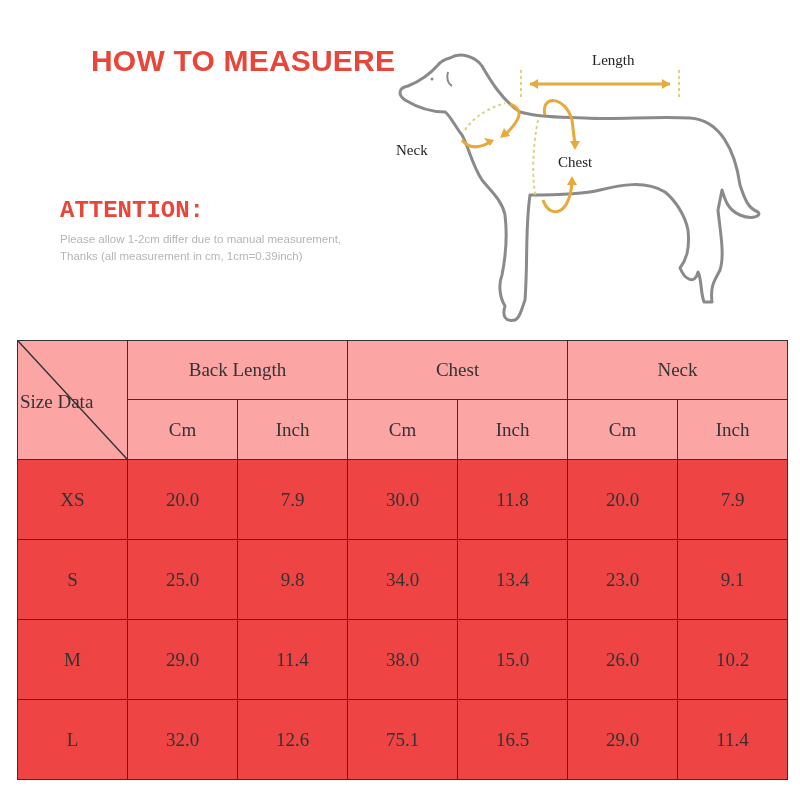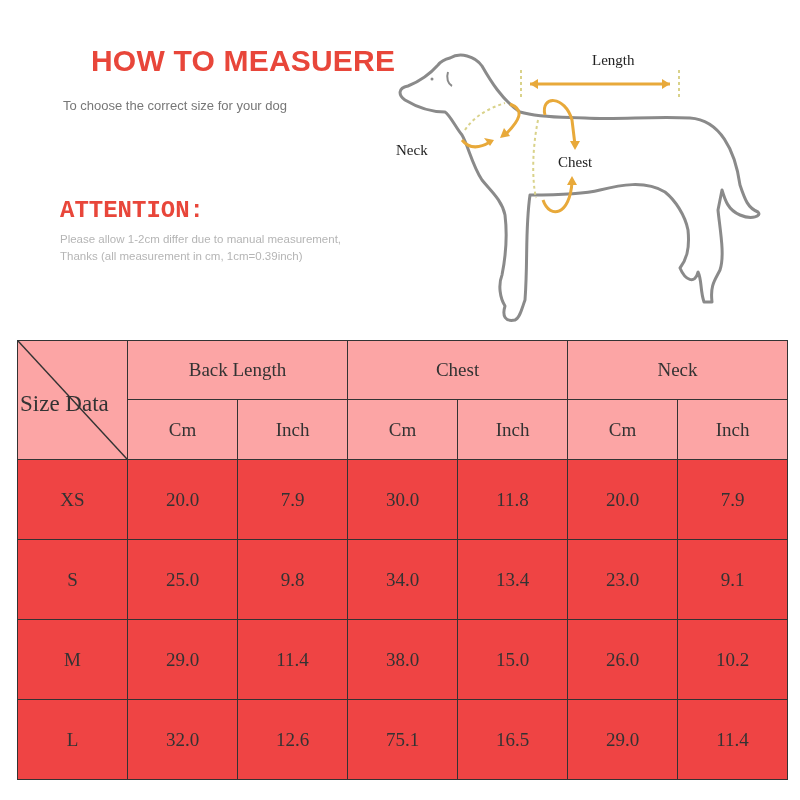--- a/index.html
+++ b/index.html
@@ -11,28 +11,27 @@
   .dog{position:absolute;left:390px;top:40px;width:380px;height:290px;}
   .lbl{font-family:"Liberation Serif",serif;font-size:15px;fill:#222;}
   table.size{position:absolute;left:17px;top:340px;border-collapse:collapse;table-layout:fixed;width:771px;}
   table.size td{border:1.5px solid #333;text-align:center;font-family:"Liberation Serif","DejaVu Serif",serif;font-size:19px;color:#333;padding:0;}
   .hd td{background:#fca5a5;}
   .hd1 td{height:58px;}
   .hd2 td{height:59px;}
   .body td{height:79px;background:#ef4444;}
   .corner{position:relative;}
   .corner svg{position:absolute;left:0;top:0;width:100%;height:100%;}
-  .corner span{position:absolute;left:2px;top:50px;font-size:23px;white-space:nowrap;font-family:Liberation Serif, serif;}
+  .corner span{position:absolute;left:2px;top:50px;font-size:19px;white-space:nowrap;font-family:Liberation Serif, serif;}
 </style>
 </head>
 <body>
 
 <div class="title">HOW TO MEASUERE</div>
 <div class="subtitle">
-  <div>To choose the correct size for your dog</div>
 </div>
 <div class="attn">ATTENTION:</div>
 <div class="note">
   <div>Please allow 1-2cm differ due to manual measurement,</div>
   <div>Thanks (all measurement in cm, 1cm=0.39inch)</div>
 </div>
 
 <svg class="dog" viewBox="0 0 380 290">
 
   <path fill="none" stroke="#8a8a8a" stroke-width="3" stroke-linejoin="round" d="M60,18 C70,12 85,16 92,26 C100,40 112,60 130,72 C150,78 175,77 195,78 C230,80 260,76 300,78 C330,80 345,110 350,145 C355,160 358,168 368,172 C372,176 362,180 350,175 C338,170 335,160 332,150 L328,170 C330,190 335,215 330,230 C325,240 320,245 322,262 L314,262 C310,250 312,240 308,232 C305,245 295,240 290,228 C296,220 300,210 298,190 C295,175 285,160 275,152 C255,140 230,145 210,150 C190,155 160,155 140,155 C135,190 138,220 135,260 C132,268 130,278 125,280 C115,282 112,276 115,266 C110,258 108,245 112,235 C115,220 118,200 115,175 C112,160 100,150 92,140 C82,125 78,105 72,95 C66,88 60,75 55,72 C40,72 25,66 15,60 C8,55 8,48 18,46 C28,42 40,34 48,25 C52,20 56,19 60,18 Z"></path>

